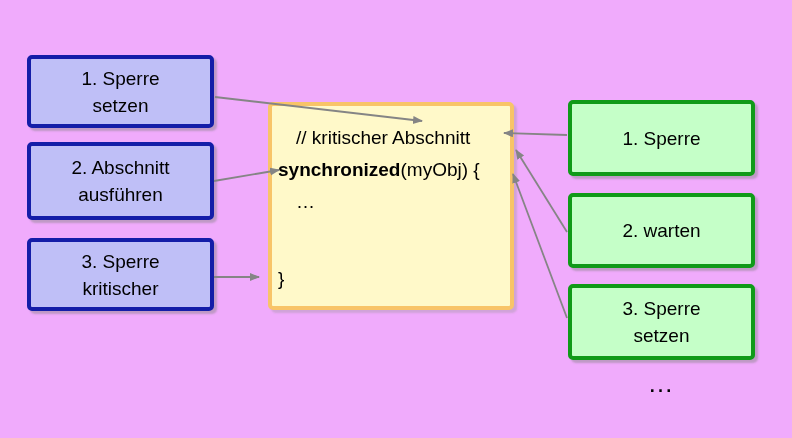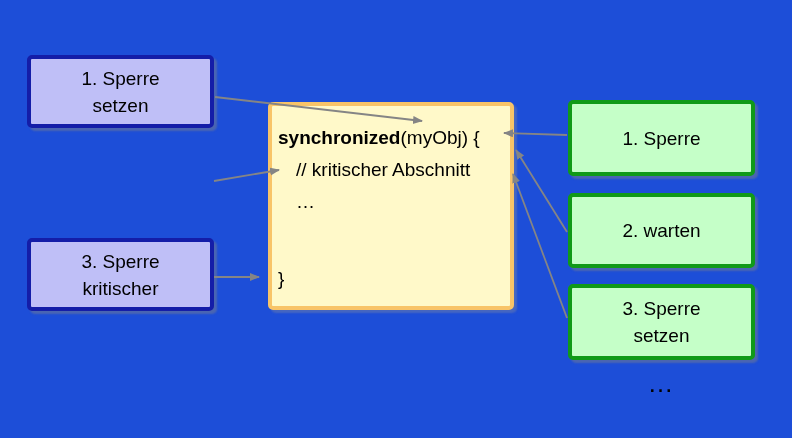--- a/index.html
+++ b/index.html
@@ -3,21 +3,21 @@
 <meta charset="utf-8">
 <style>
   html, body {
     margin: 0;
     padding: 0;
   }
   .canvas {
     position: relative;
     width: 792px;
     height: 438px;
-    background: #1d4ed8;
+    background: #f0abfc;
     font-family: "Liberation Sans", sans-serif;
     color: #000;
     overflow: hidden;
   }
   .arrow-layer {
     position: absolute;
     left: 0;
     top: 0;
     width: 792px;
     height: 438px;
@@ -104,28 +104,32 @@
     <line x1="214" y1="277" x2="259" y2="277" stroke="#858585" stroke-width="1.8" marker-end="url(#ah)"></line>
     <line x1="567" y1="135" x2="504" y2="133" stroke="#858585" stroke-width="1.8" marker-end="url(#ah)"></line>
     <line x1="567" y1="232" x2="516" y2="150" stroke="#858585" stroke-width="1.8" marker-end="url(#ah)"></line>
     <line x1="567" y1="318" x2="513" y2="174" stroke="#858585" stroke-width="1.8" marker-end="url(#ah)"></line>
   </svg>
 
   <div class="box blue b1">
     <div>1. Sperre</div>
     <div>setzen</div>
   </div>
+  <div class="box blue b2">
+    <div>2. Abschnitt</div>
+    <div>ausführen</div>
+  </div>
   <div class="box blue b3">
     <div>3. Sperre</div>
     <div>kritischer</div>
   </div>
 
   <div class="codebox">
+    <div class="code-line indent">// kritischer Abschnitt</div>
     <div class="code-line"><span class="kw">synchronized</span><span>(myObj) {</span></div>
-    <div class="code-line indent">// kritischer Abschnitt</div>
     <div class="code-line indent">…</div>
     <div class="code-line brace">}</div>
   </div>
 
   <div class="box green g1">
     <div>1. Sperre</div>
   </div>
   <div class="box green g2">
     <div>2. warten</div>
   </div>

